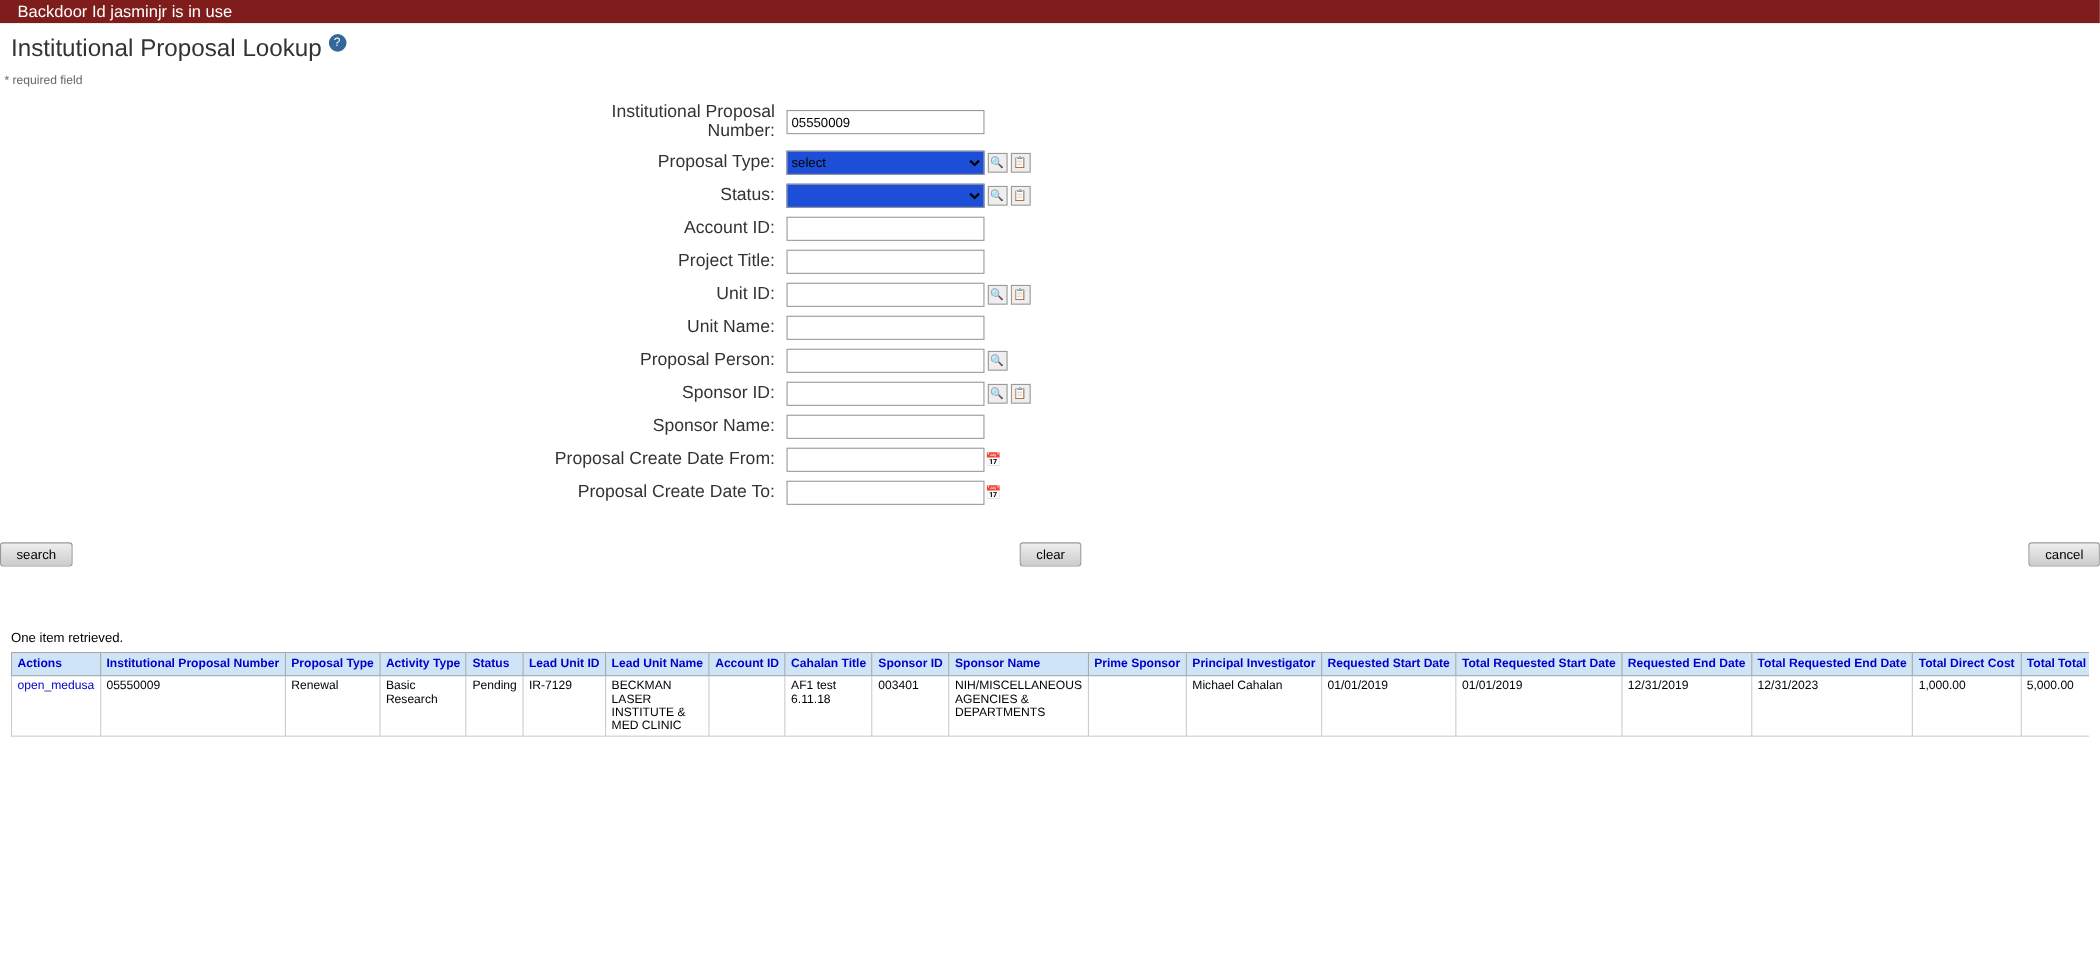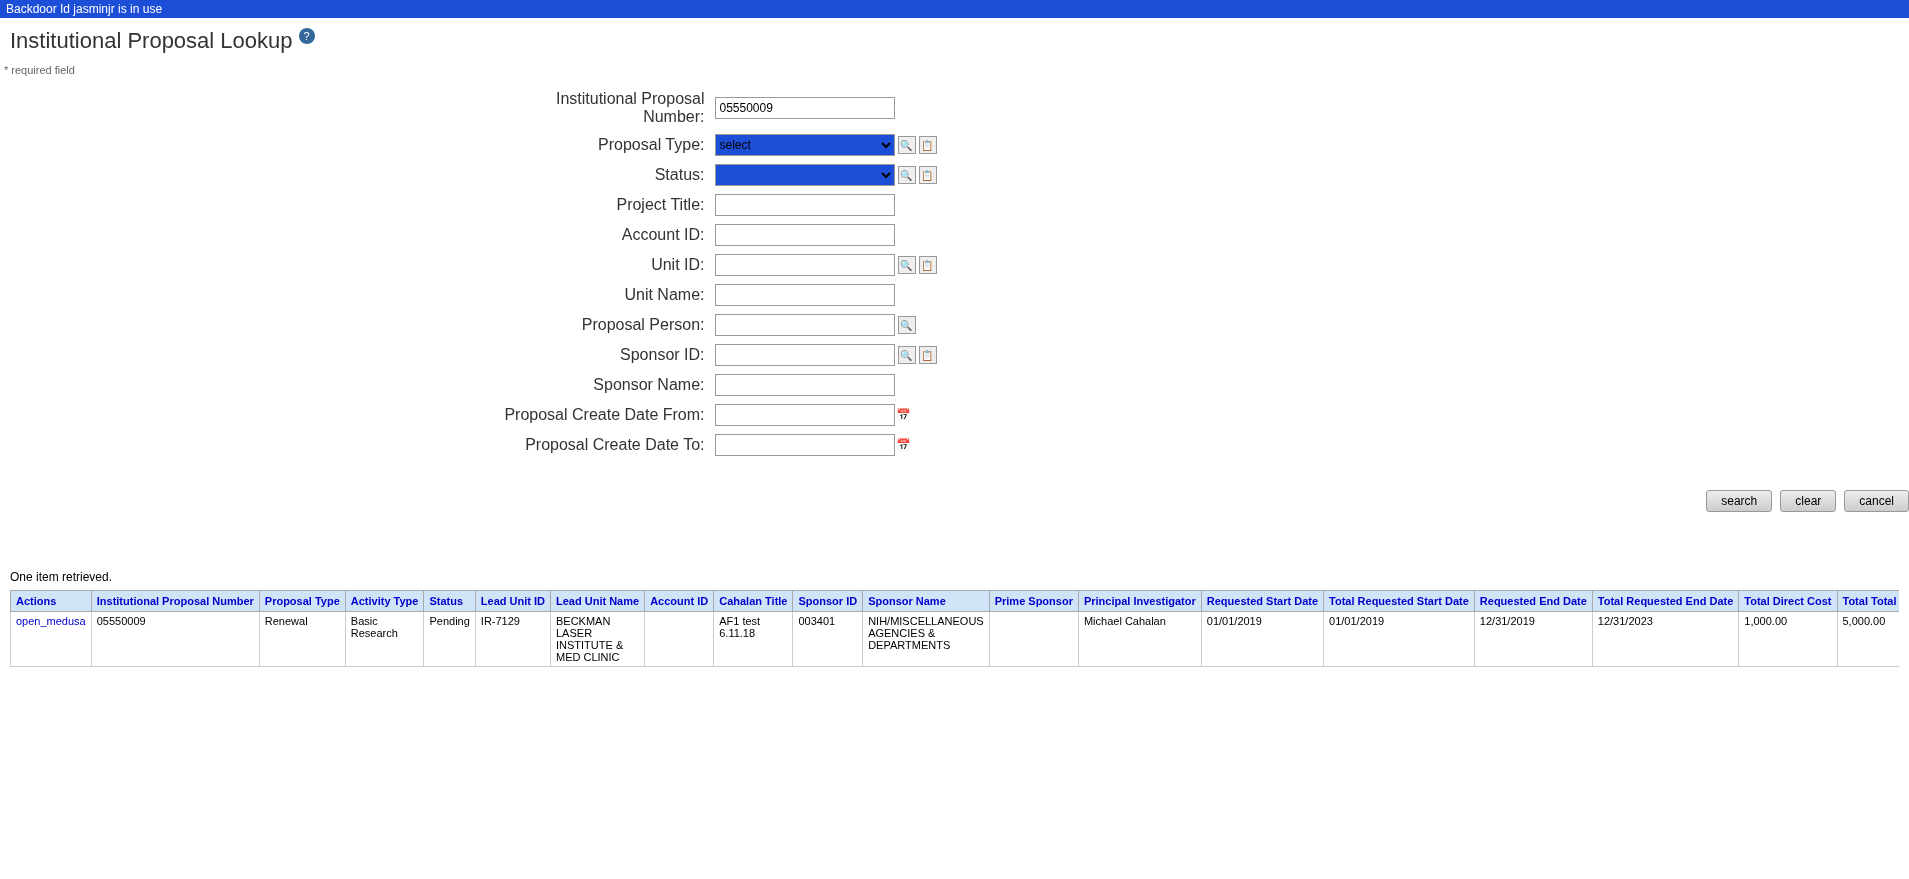--- a/index.html
+++ b/index.html
@@ -1,27 +1,27 @@
 <!DOCTYPE html>
 <html><head>
   <meta charset="utf-8">
   <style>
     * { box-sizing: border-box; margin: 0; padding: 0; }
     body { font-family: Arial, sans-serif; font-size: 12px; background: #fff; color: #000; }
-    .backdoor-bar { background: #1d4ed8; color: #fff; font-size: 12px; padding: 2px 6px; }
+    .backdoor-bar { background: #7f1d1d; color: #fff; font-size: 15px; padding: 2px 16px; }
     .page-title { font-size: 22px; color: #333; padding: 10px 10px 6px 10px; display: flex; align-items: flex-start; gap: 6px; }
     .help-icon { width: 16px; height: 16px; background: #336699; border-radius: 50%; color: #fff; font-size: 11px; display: inline-flex; align-items: center; justify-content: center; cursor: pointer; }
     .required-note { text-align: left; font-size: 11px; color: #666; padding: 4px 4px; }
     .form-section { max-width: 960px; margin: 0 auto; padding: 10px 20px; }
     .form-row { display: flex; align-items: center; margin-bottom: 8px; }
     .form-label { width: 220px; text-align: right; padding-right: 10px; font-size: 16px; color: #333; }
     .form-control { width: 180px; height: 22px; border: 1px solid #999; font-size: 12px; padding: 2px 4px; }
     .form-select { width: 180px; height: 22px; border: 1px solid #999; font-size: 12px; background: #1d4ed8; }
     .icon-btn { width: 18px; height: 18px; margin-left: 3px; cursor: pointer; border: 1px solid #999; background: #eee; font-size: 10px; display: inline-flex; align-items: center; justify-content: center; }
-    .btn-row { display: flex; justify-content: flex-end; gap: 8px; margin: 16px 0; }
+    .btn-row { display: flex; justify-content: space-between; gap: 8px; margin: 16px 0; }
     .btn { padding: 3px 14px; font-size: 12px; cursor: pointer; border: 1px solid #999; background: linear-gradient(to bottom, #eee, #ccc); border-radius: 3px; }
     .results-section { padding: 6px 10px; }
     .results-count { font-size: 12px; margin-bottom: 6px; margin-top: 36px; }
     .results-table { width: 100%; border-collapse: collapse; font-size: 11px; }
     .results-table th { background: #d0e4f7; border: 1px solid #aaa; padding: 4px 5px; text-align: left; vertical-align: bottom; color: #00c; white-space: nowrap; cursor: pointer; }
     .results-table th span { color: #00c; }
     .results-table td { border: 1px solid #ccc; padding: 3px 5px; vertical-align: top; }
     .results-table tr:nth-child(even) td { background: #f5f9ff; }
     .results-table a { color: #00c; text-decoration: none; }
     .cal-icon { display: inline-flex; align-items: center; justify-content: center; width: 18px; height: 18px; font-size: 12px; cursor: pointer; }
@@ -65,26 +65,26 @@
   <div class="form-row">
     <label class="form-label">Status:</label>
     <select class="form-select">
       <option></option>
     </select>
     <span class="icon-btn">🔍</span>
     <span class="icon-btn">📋</span>
   </div>
 
   <div class="form-row">
-    <label class="form-label">Project Title:</label>
+    <label class="form-label">Account ID:</label>
     <input class="form-control" type="text" style="">
   </div>
 
   <div class="form-row">
-    <label class="form-label">Account ID:</label>
+    <label class="form-label">Project Title:</label>
     <input class="form-control" type="text" style="">
   </div>
 
   <div class="form-row">
     <label class="form-label">Unit ID:</label>
     <input class="form-control" type="text" style="">
     <span class="icon-btn">🔍</span>
     <span class="icon-btn">📋</span>
   </div>
 

